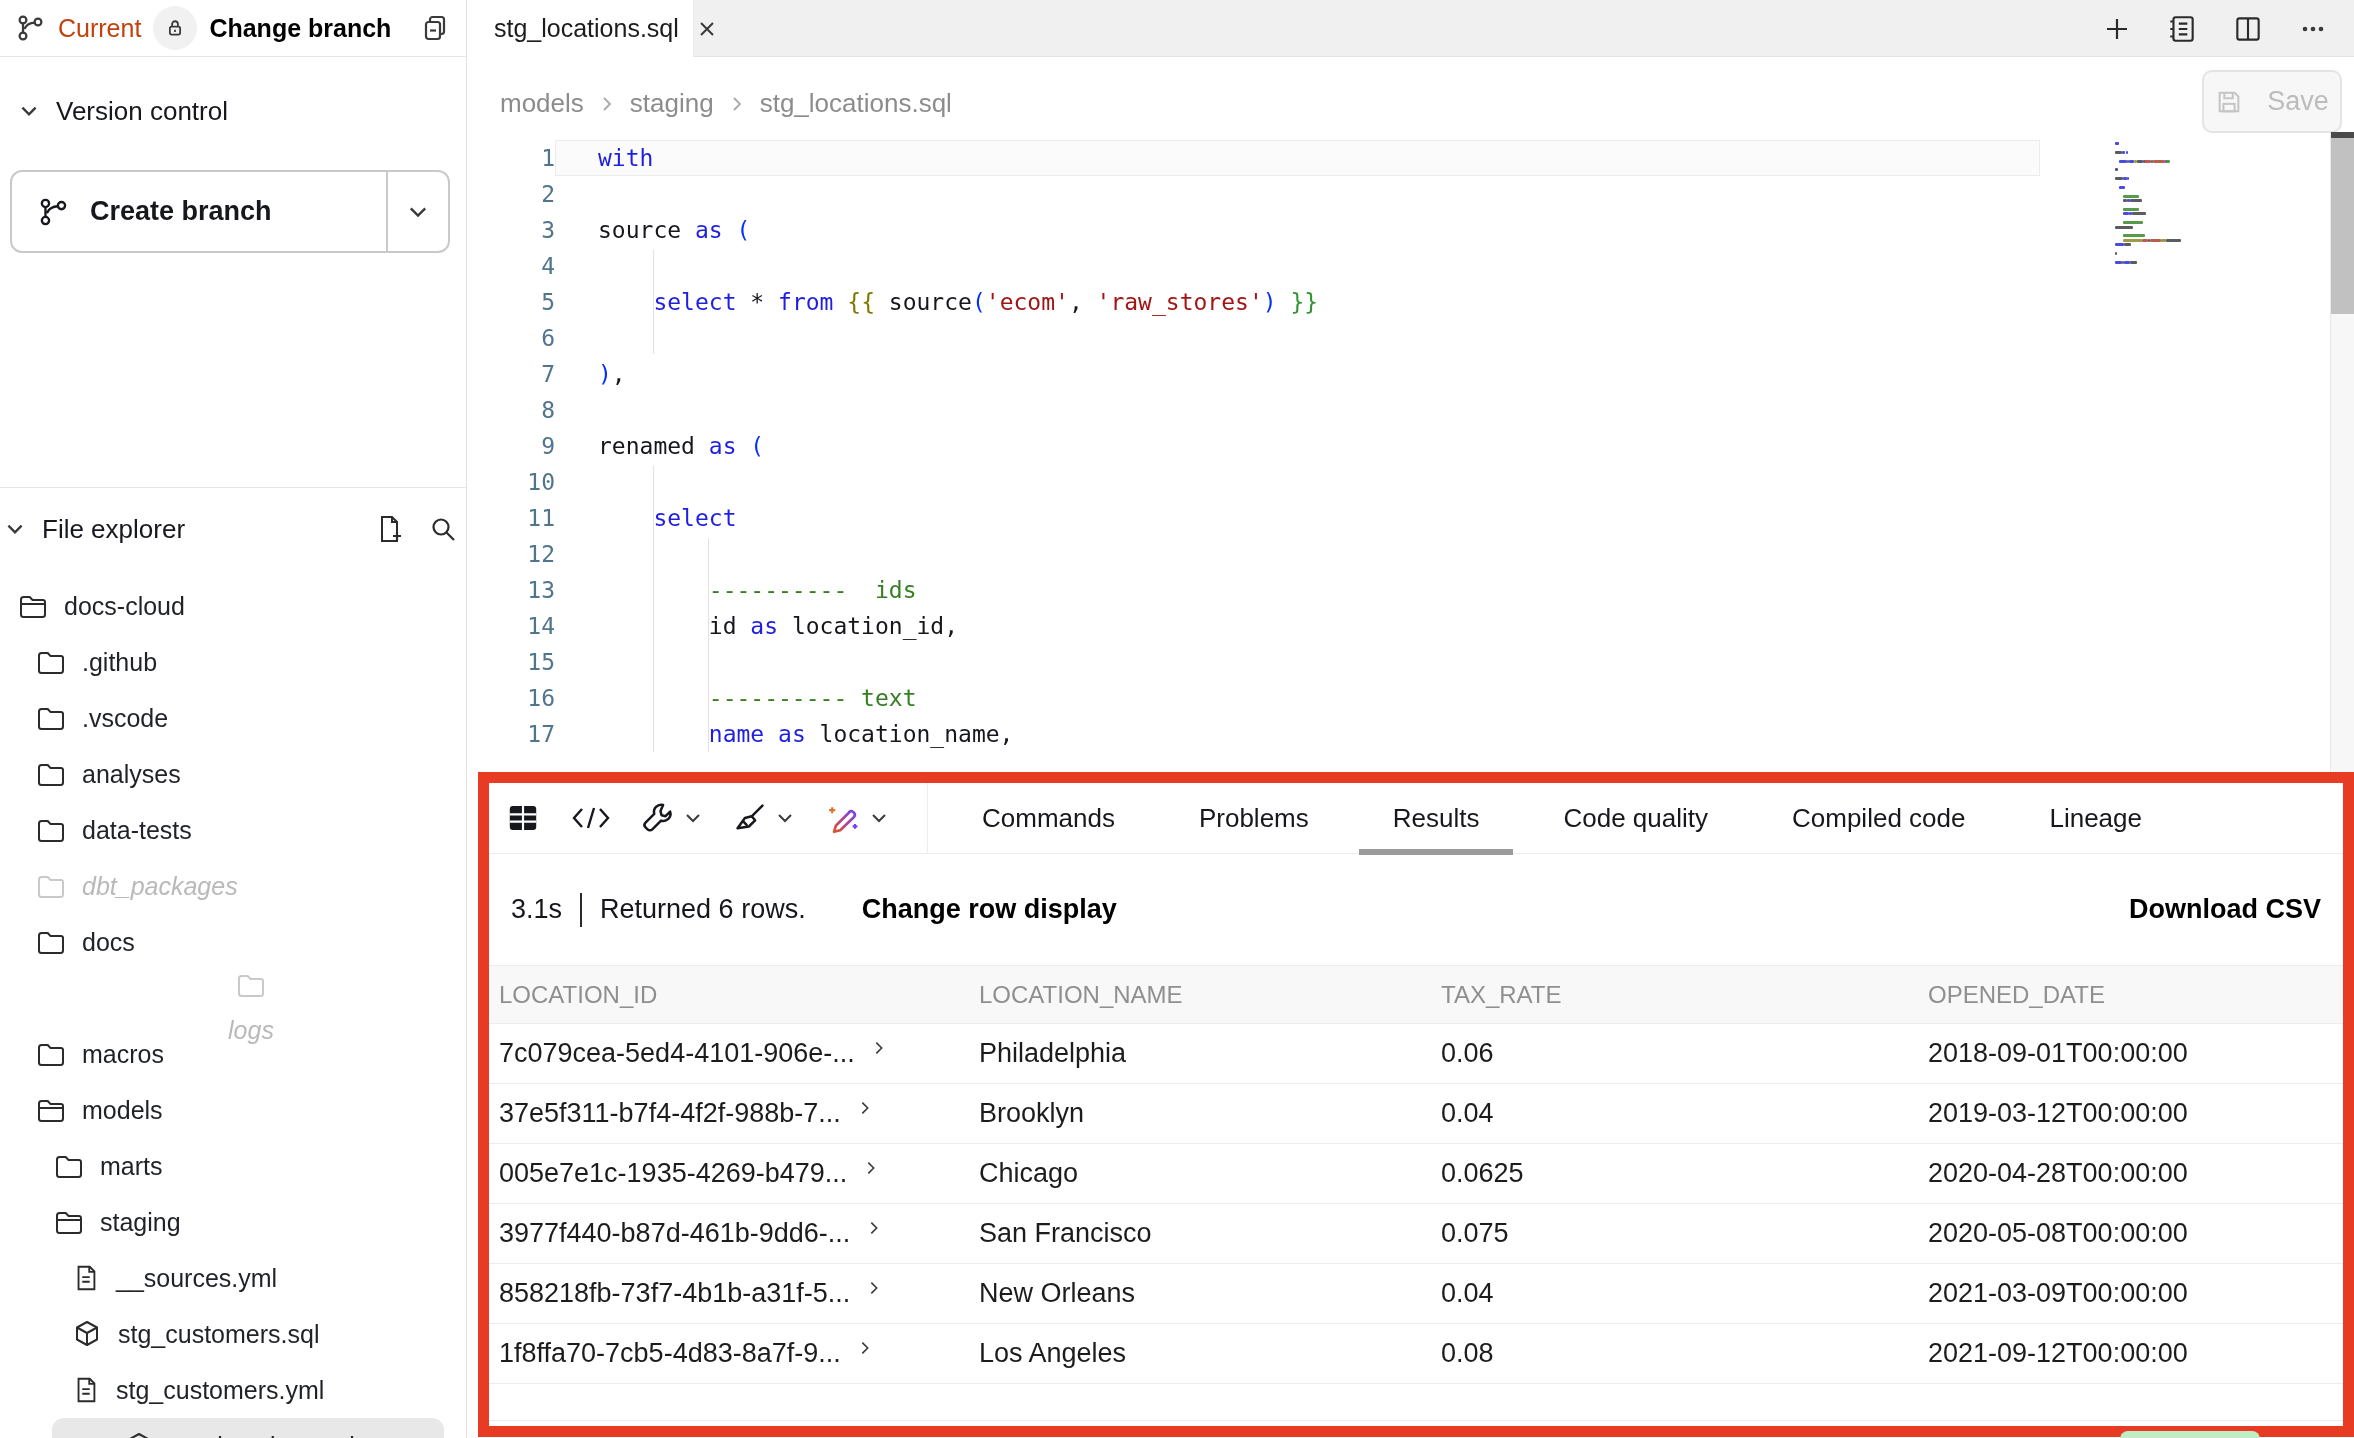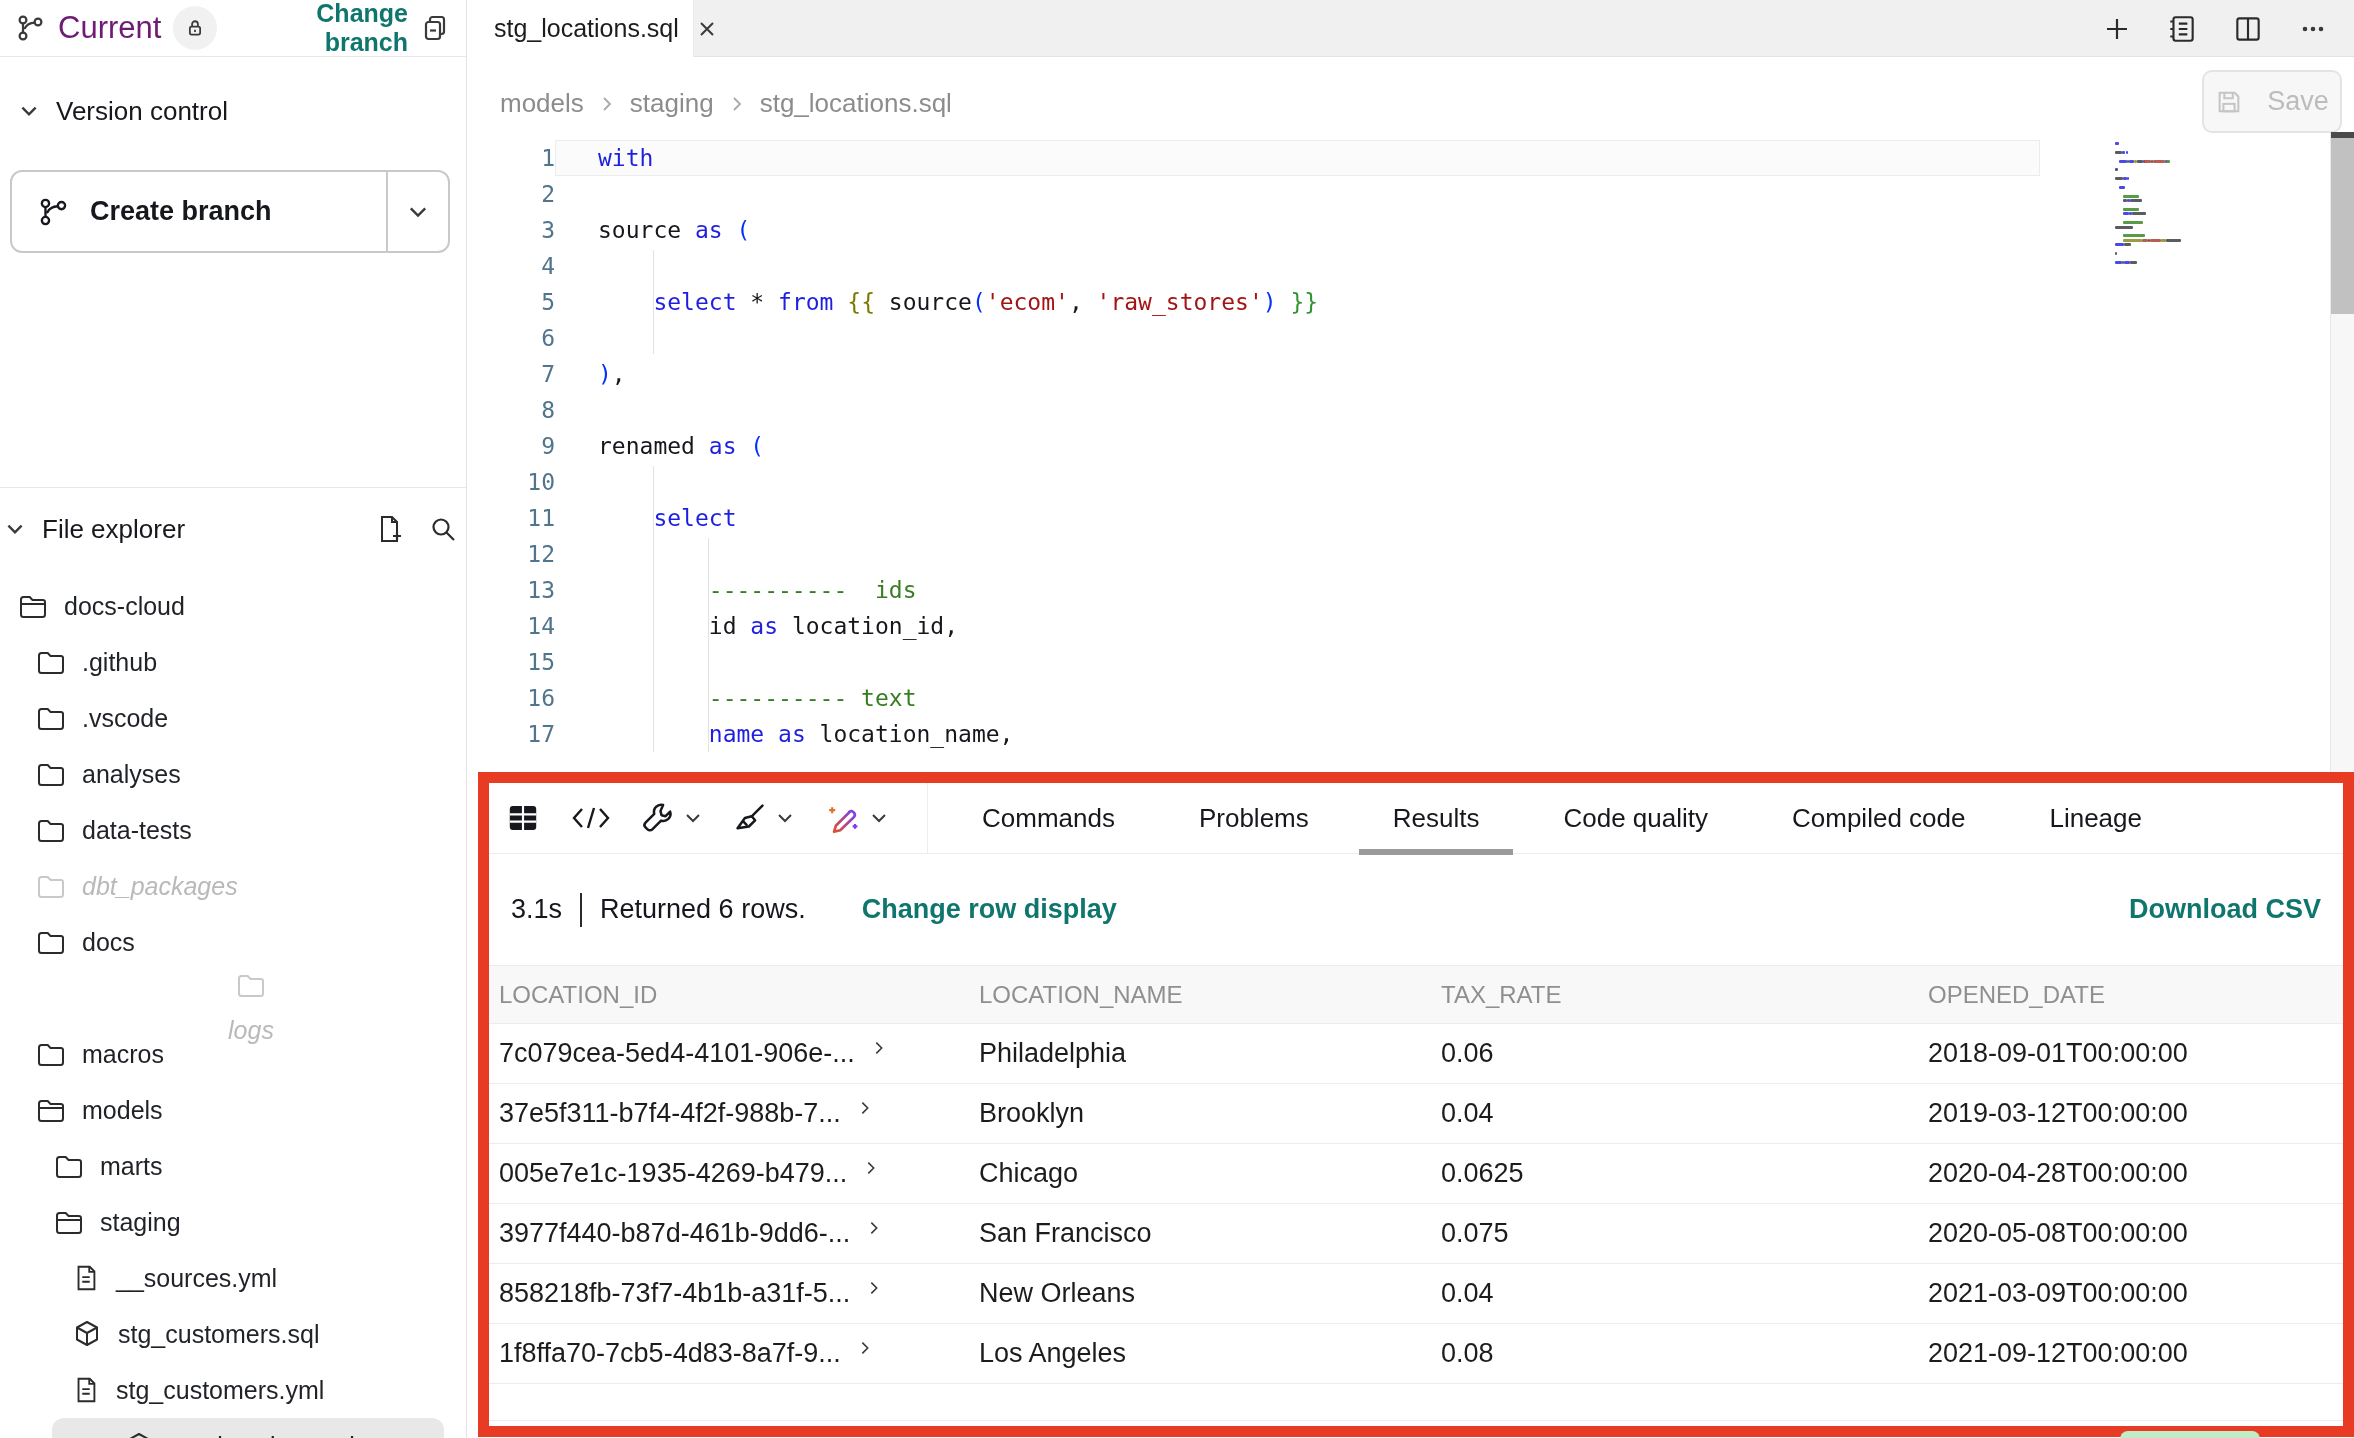--- a/index.html
+++ b/index.html
@@ -10,24 +10,24 @@
     position:relative; overflow:hidden;
     -webkit-font-smoothing:antialiased;
   }
   svg { display:block; }
 
   
   .sidebar { position:absolute; left:0; top:0; width:467px; height:1438px;
              border-right:1px solid #e3e3e3; background:#fff; }
   .sb-top { height:57px; border-bottom:1px solid #e7e7e7; display:flex;
             align-items:center; padding:0 16px; gap:12px; }
-  .sb-top .cur-label { font-size:31px; color:#701a75; }
+  .sb-top .cur-label { font-size:25px; color:#c2410c; }
   .lock-chip { width:44px; height:44px; border-radius:50%; background:#f1f1f1;
                display:flex; align-items:center; justify-content:center; flex:none; }
-  .link { color:#0f766e; font-weight:600; font-size:25px; text-decoration:none; cursor:pointer;text-align:right; }
+  .link { color:#000000; font-weight:600; font-size:25px; text-decoration:none; cursor:pointer;text-align:right; }
   .sb-top .copy-wrap { margin-left:auto; }
 
   .vc-header { position:absolute; top:88px; left:0; right:0; height:46px;
                display:flex; align-items:center; gap:16px; padding:0 18px; }
   .sec-title { font-size:26px; font-weight:400; color:#16181d; }
 
   .split-btn { position:absolute; left:10px; top:170px; width:440px; height:83px;
                border:2px solid #c9c9c9; border-radius:12px; display:flex; background:#fff; }
   .split-btn .sb-main { flex:1; display:flex; align-items:center; gap:20px; padding:0 26px;
                         font-size:27px; font-weight:600; color:#16181d; cursor:pointer; }

